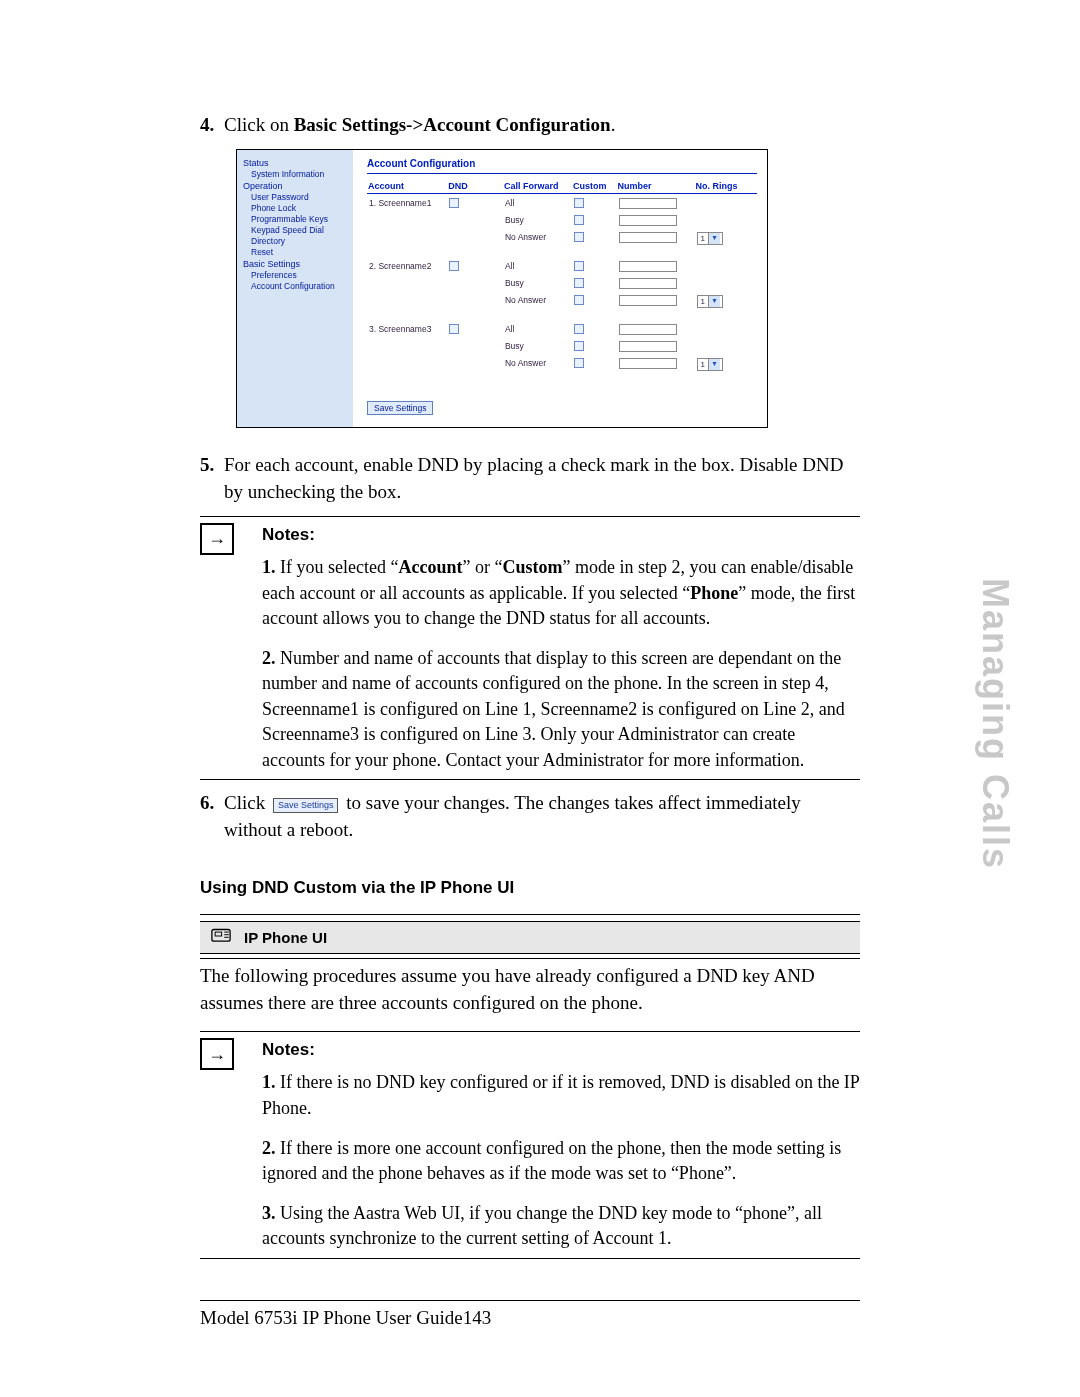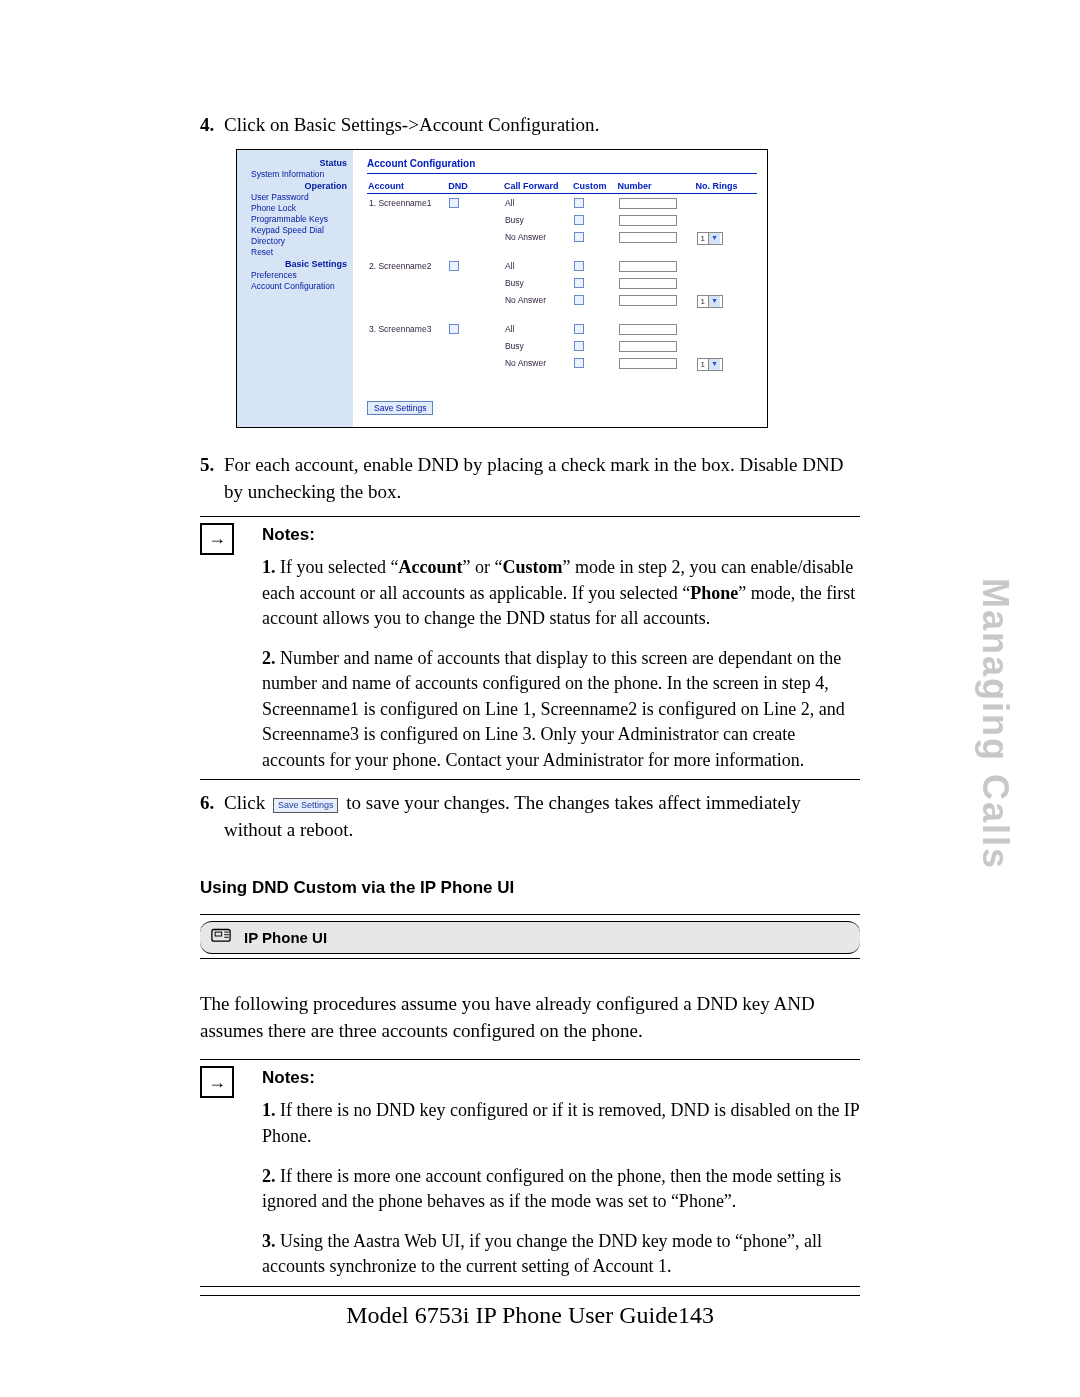--- a/index.html
+++ b/index.html
@@ -42,46 +42,46 @@
     width: 660px;
     bottom: 68px;
   }
   .footer-rule {
     border-top: 1.5px solid #000;
     height: 0;
     margin-bottom: 6px;
   }
   .footer-row {
     display: flex;
-    justify-content: center;
-    font-size: 24px;
+    justify-content: flex-start;
+    font-size: 19px;
   }
   .step { display:flex; margin-bottom:10px; font-size:19px; line-height:1.42; }
   .step .num { width:24px; min-width:24px; font-weight:700; }
   .step .body { flex:1; }
-  b.sans { font-family: "Times New Roman", serif; font-weight:400; }
+  b.sans { font-family: "Times New Roman", serif; font-weight:700; }
 
   
   .emb-wrap { margin-left:36px; margin-top:8px; margin-bottom:24px; }
   .emb {
     width: 530px;
     border: 1px solid #000;
     display:flex;
     font-family: Arial, Helvetica, sans-serif;
     font-size: 9px;
     color: #1a1a7a;
     background: #fff;
   }
   .emb .nav {
     width: 116px;
     background: #d6e4f5;
     padding: 6px 6px 40px 6px;
     box-sizing: border-box;
   }
-  .emb .nav .hdr { color:#0018a0; font-weight:700; margin-top:2px; margin-bottom:1px; font-size:9px;text-align:right;}
+  .emb .nav .hdr { color:#0018a0; font-weight:400; margin-top:2px; margin-bottom:1px; font-size:9px;}
   .emb .nav .item { color:#0018a0; margin-left:8px; margin-bottom:1px; font-size:8.5px;}
   .emb .main {
     flex:1;
     padding: 8px 10px 12px 14px;
     box-sizing: border-box;
   }
   .emb .title { color:#0020c0; font-weight:700; font-size:10px; margin-bottom:4px; }
   .emb .divline { border-top:1px solid #0020c0; margin:2px 0 6px 0; }
   .emb table { border-collapse: collapse; width:100%; }
   .emb th {
@@ -133,21 +133,21 @@
     font-family: Arial, Helvetica, sans-serif; font-weight:700;
     font-size:17px; margin:34px 0 16px 0;
   }
   .para { font-size:19px; line-height:1.42; margin-bottom:14px; }
 
   .ui-bar-block { margin-top:6px; }
   .ui-bar {
     border-top:1px solid #000; border-bottom:1px solid #000;
     background:#e7e7e7; padding:5px 8px;
     font-family: Arial, Helvetica, sans-serif; font-weight:700; font-size:15px;
-    display:flex; align-items:center; gap:10px;border-radius:12px;
+    display:flex; align-items:center; gap:10px;
   }
   .ui-bar .ph-icon svg { width:26px; height:18px; }
 
   .thin-rule { border-top:1px solid #000; margin:0; }
 </style>
 </head>
 <body>
 
 <div class="page">
 
@@ -330,21 +330,21 @@
             <line x1="25" y1="6" x2="32" y2="6" stroke="#000" stroke-width="1.5"></line>
             <line x1="25" y1="10" x2="32" y2="10" stroke="#000" stroke-width="1.5"></line>
             <line x1="25" y1="14" x2="32" y2="14" stroke="#000" stroke-width="1.5"></line>
           </svg>
         </span>
         <span>IP Phone UI</span>
       </div>
     </div>
     <div class="thin-rule" style="margin-top:4px;"></div>
 
-    <div class="para" style="margin-top:32px;">The following procedures assume you have already configured a DND key AND assumes there are three accounts configured on the phone.</div>
+    <div class="para" style="margin-top:4px;">The following procedures assume you have already configured a DND key AND assumes there are three accounts configured on the phone.</div>
 
     <div class="thin-rule"></div>
     <div class="notes-block">
       <div class="arrow-box">→</div>
       <div class="notes-body">
         <div class="nh">Notes:</div>
         <p>
           <span class="nn">1.</span>
           <span>If there is no DND key configured or if it is removed, DND is disabled on the IP Phone.</span>
         </p>

